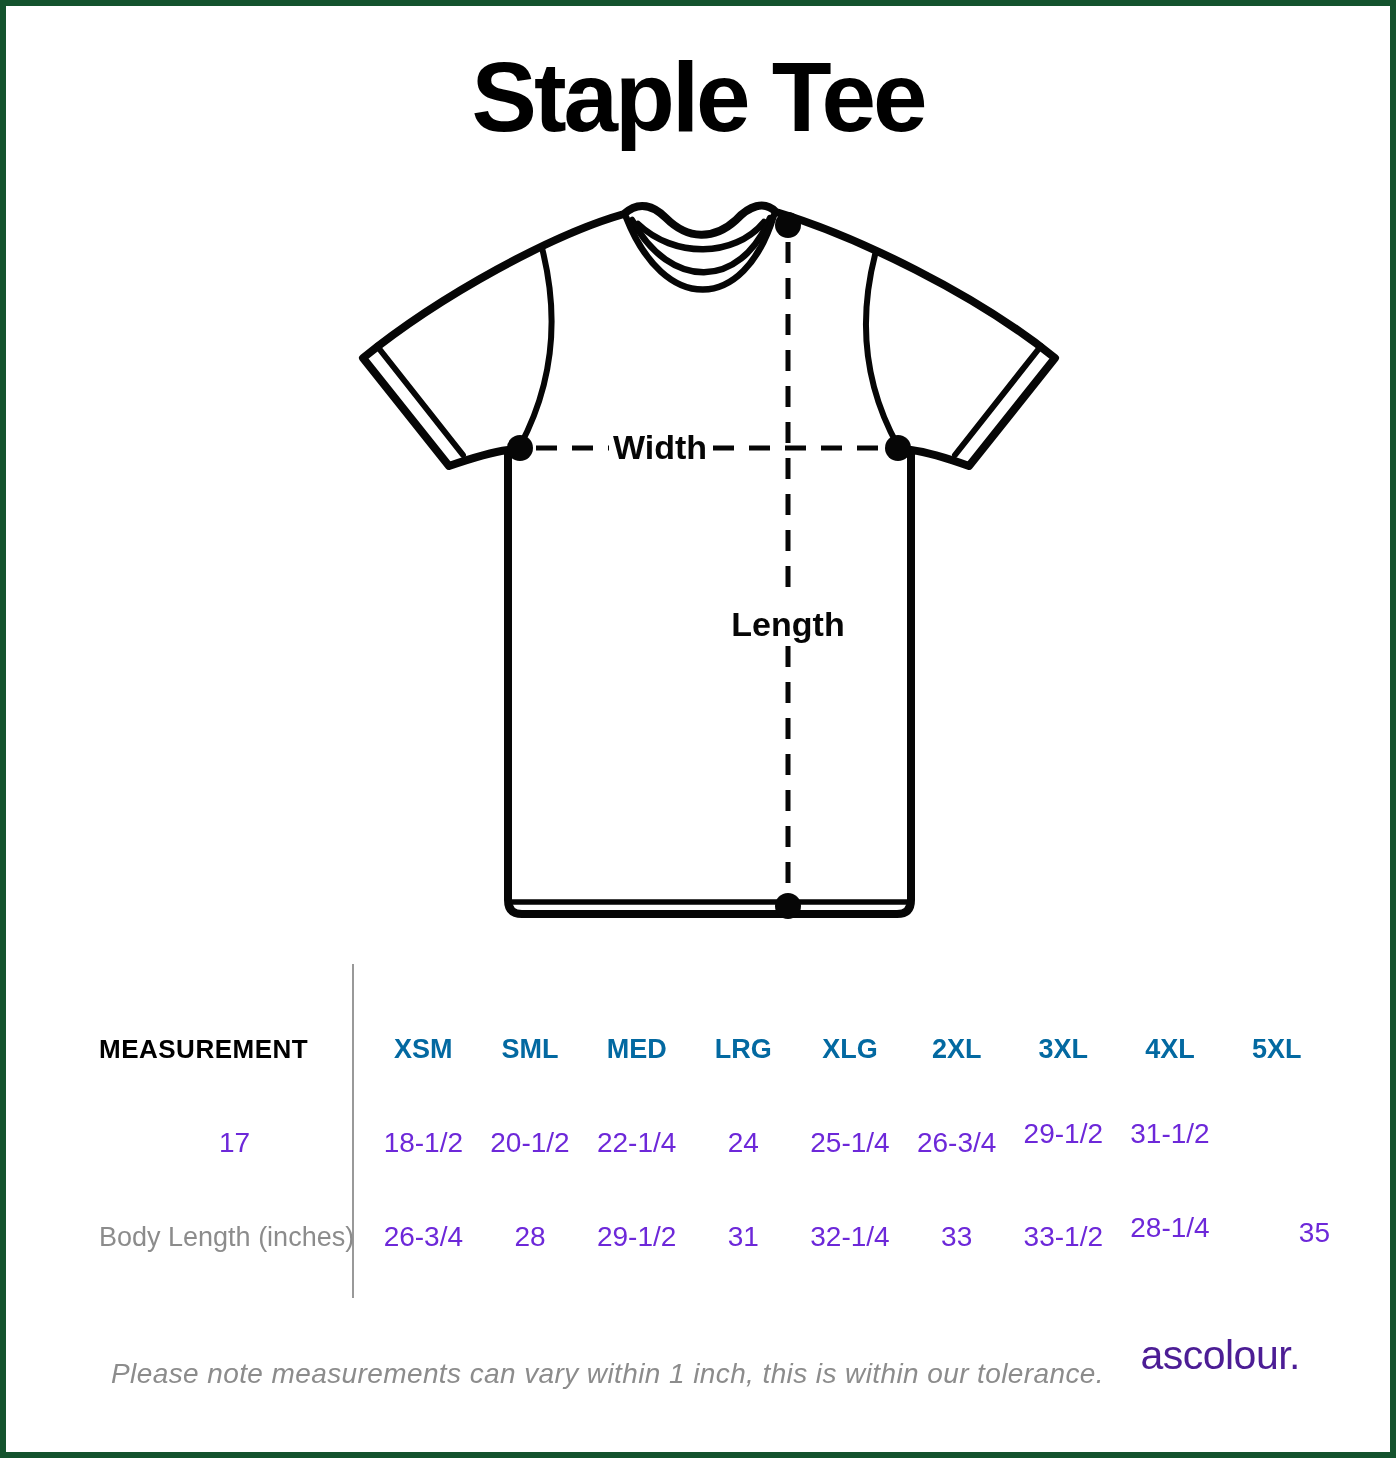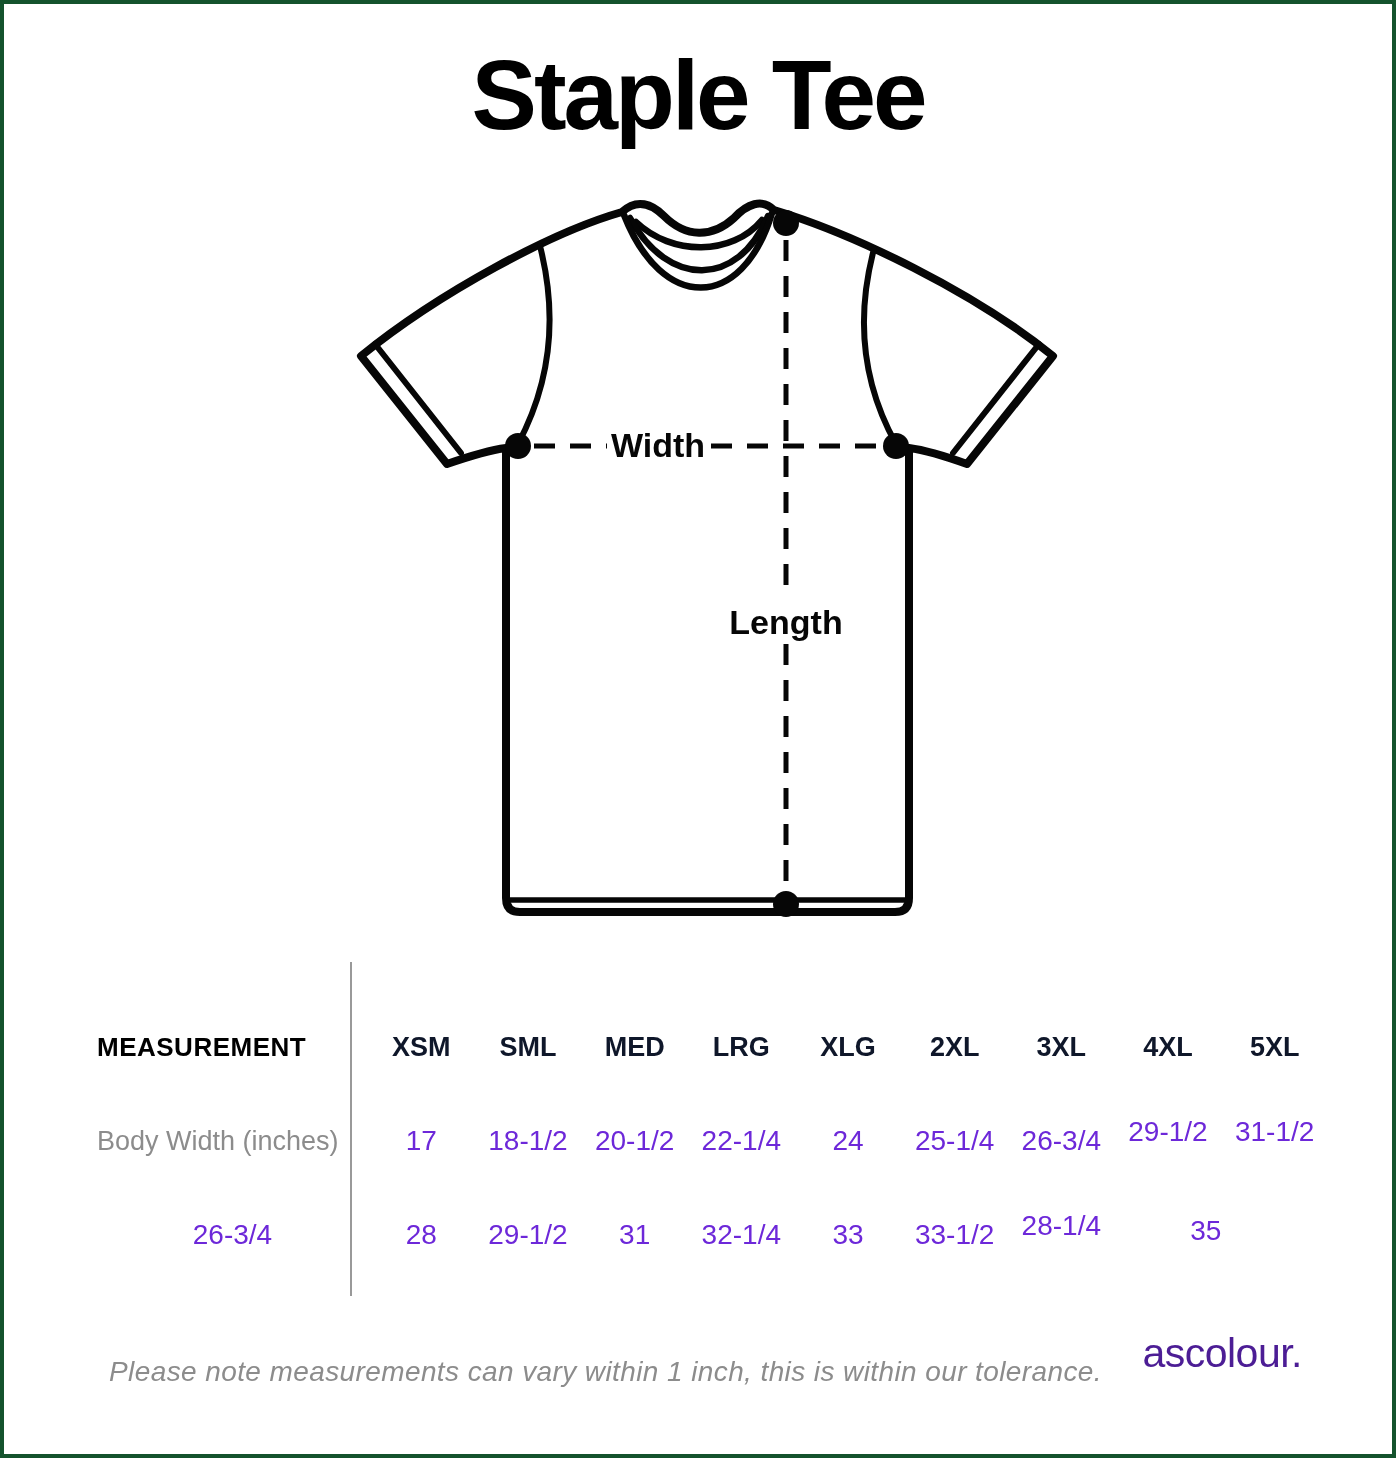--- a/index.html
+++ b/index.html
@@ -2,21 +2,21 @@
 <html><head>
 <meta charset="utf-8">
 <style>
   html, body { margin: 0; padding: 0; background: #e8e8e8; }
   .page {
     position: relative;
     width: 1396px;
     height: 1458px;
     box-sizing: border-box;
     background: #ffffff;
-    border: 4px solid #14532d;
+    border: 6px solid #14532d;
     font-family: "Liberation Sans", sans-serif;
     color: #000000;
     overflow: hidden;
     padding-left: 12px;
   }
   .page-title {
     position: absolute;
     top: 42px; left: 0; right: 0;
     margin: 0;
     text-align: center;
@@ -58,21 +58,21 @@
     left: 93px; top: 996px;
     width: 1231px;
   }
   .t-row {
     display: grid;
     grid-template-columns: 271px repeat(9, 1fr);
     height: 94px;
     align-items: center;
   }
   .t-cell { text-align: center; font-size: 28px; color: #6d28d9; white-space: nowrap; }
-  .t-cell.head { font-size: 27px; font-weight: 700; color: #0f172a; }
+  .t-cell.head { font-size: 27px; font-weight: 700; color: #0369a1; }
   .t-cell.row-label { text-align: left; font-size: 27px; font-weight: 400; color: #8c8c8c; }
   .t-cell.corner { text-align: left; font-size: 26px; font-weight: 700; letter-spacing: 0.5px; color: #000000; }
   .raise-8 { position: relative; top: -9px; }
   .raise-4 { position: relative; top: -4px; text-align: right; }
 
   .tolerance-note {
     position: absolute;
     left: 93px; top: 1340px;
     margin: 12px;
     font-size: 28px;
@@ -160,33 +160,33 @@
       <div class="t-cell head">MED</div>
       <div class="t-cell head">LRG</div>
       <div class="t-cell head">XLG</div>
       <div class="t-cell head">2XL</div>
       <div class="t-cell head">3XL</div>
       <div class="t-cell head">4XL</div>
       <div class="t-cell head">5XL</div>
     </div>
 
     <div class="t-row">
-      <div class="t-cell row-label">Body Width (inches)</div>
       <div class="t-cell">17</div>
       <div class="t-cell">18-1/2</div>
       <div class="t-cell">20-1/2</div>
       <div class="t-cell">22-1/4</div>
       <div class="t-cell">24</div>
       <div class="t-cell">25-1/4</div>
       <div class="t-cell">26-3/4</div>
       <div class="t-cell raise-8">29-1/2</div>
       <div class="t-cell raise-8">31-1/2</div>
     </div>
 
     <div class="t-row">
+      <div class="t-cell row-label">Body Length (inches)</div>
       <div class="t-cell">26-3/4</div>
       <div class="t-cell">28</div>
       <div class="t-cell">29-1/2</div>
       <div class="t-cell">31</div>
       <div class="t-cell">32-1/4</div>
       <div class="t-cell">33</div>
       <div class="t-cell">33-1/2</div>
       <div class="t-cell raise-8">28-1/4</div>
       <div class="t-cell raise-4">35</div>
     </div>

